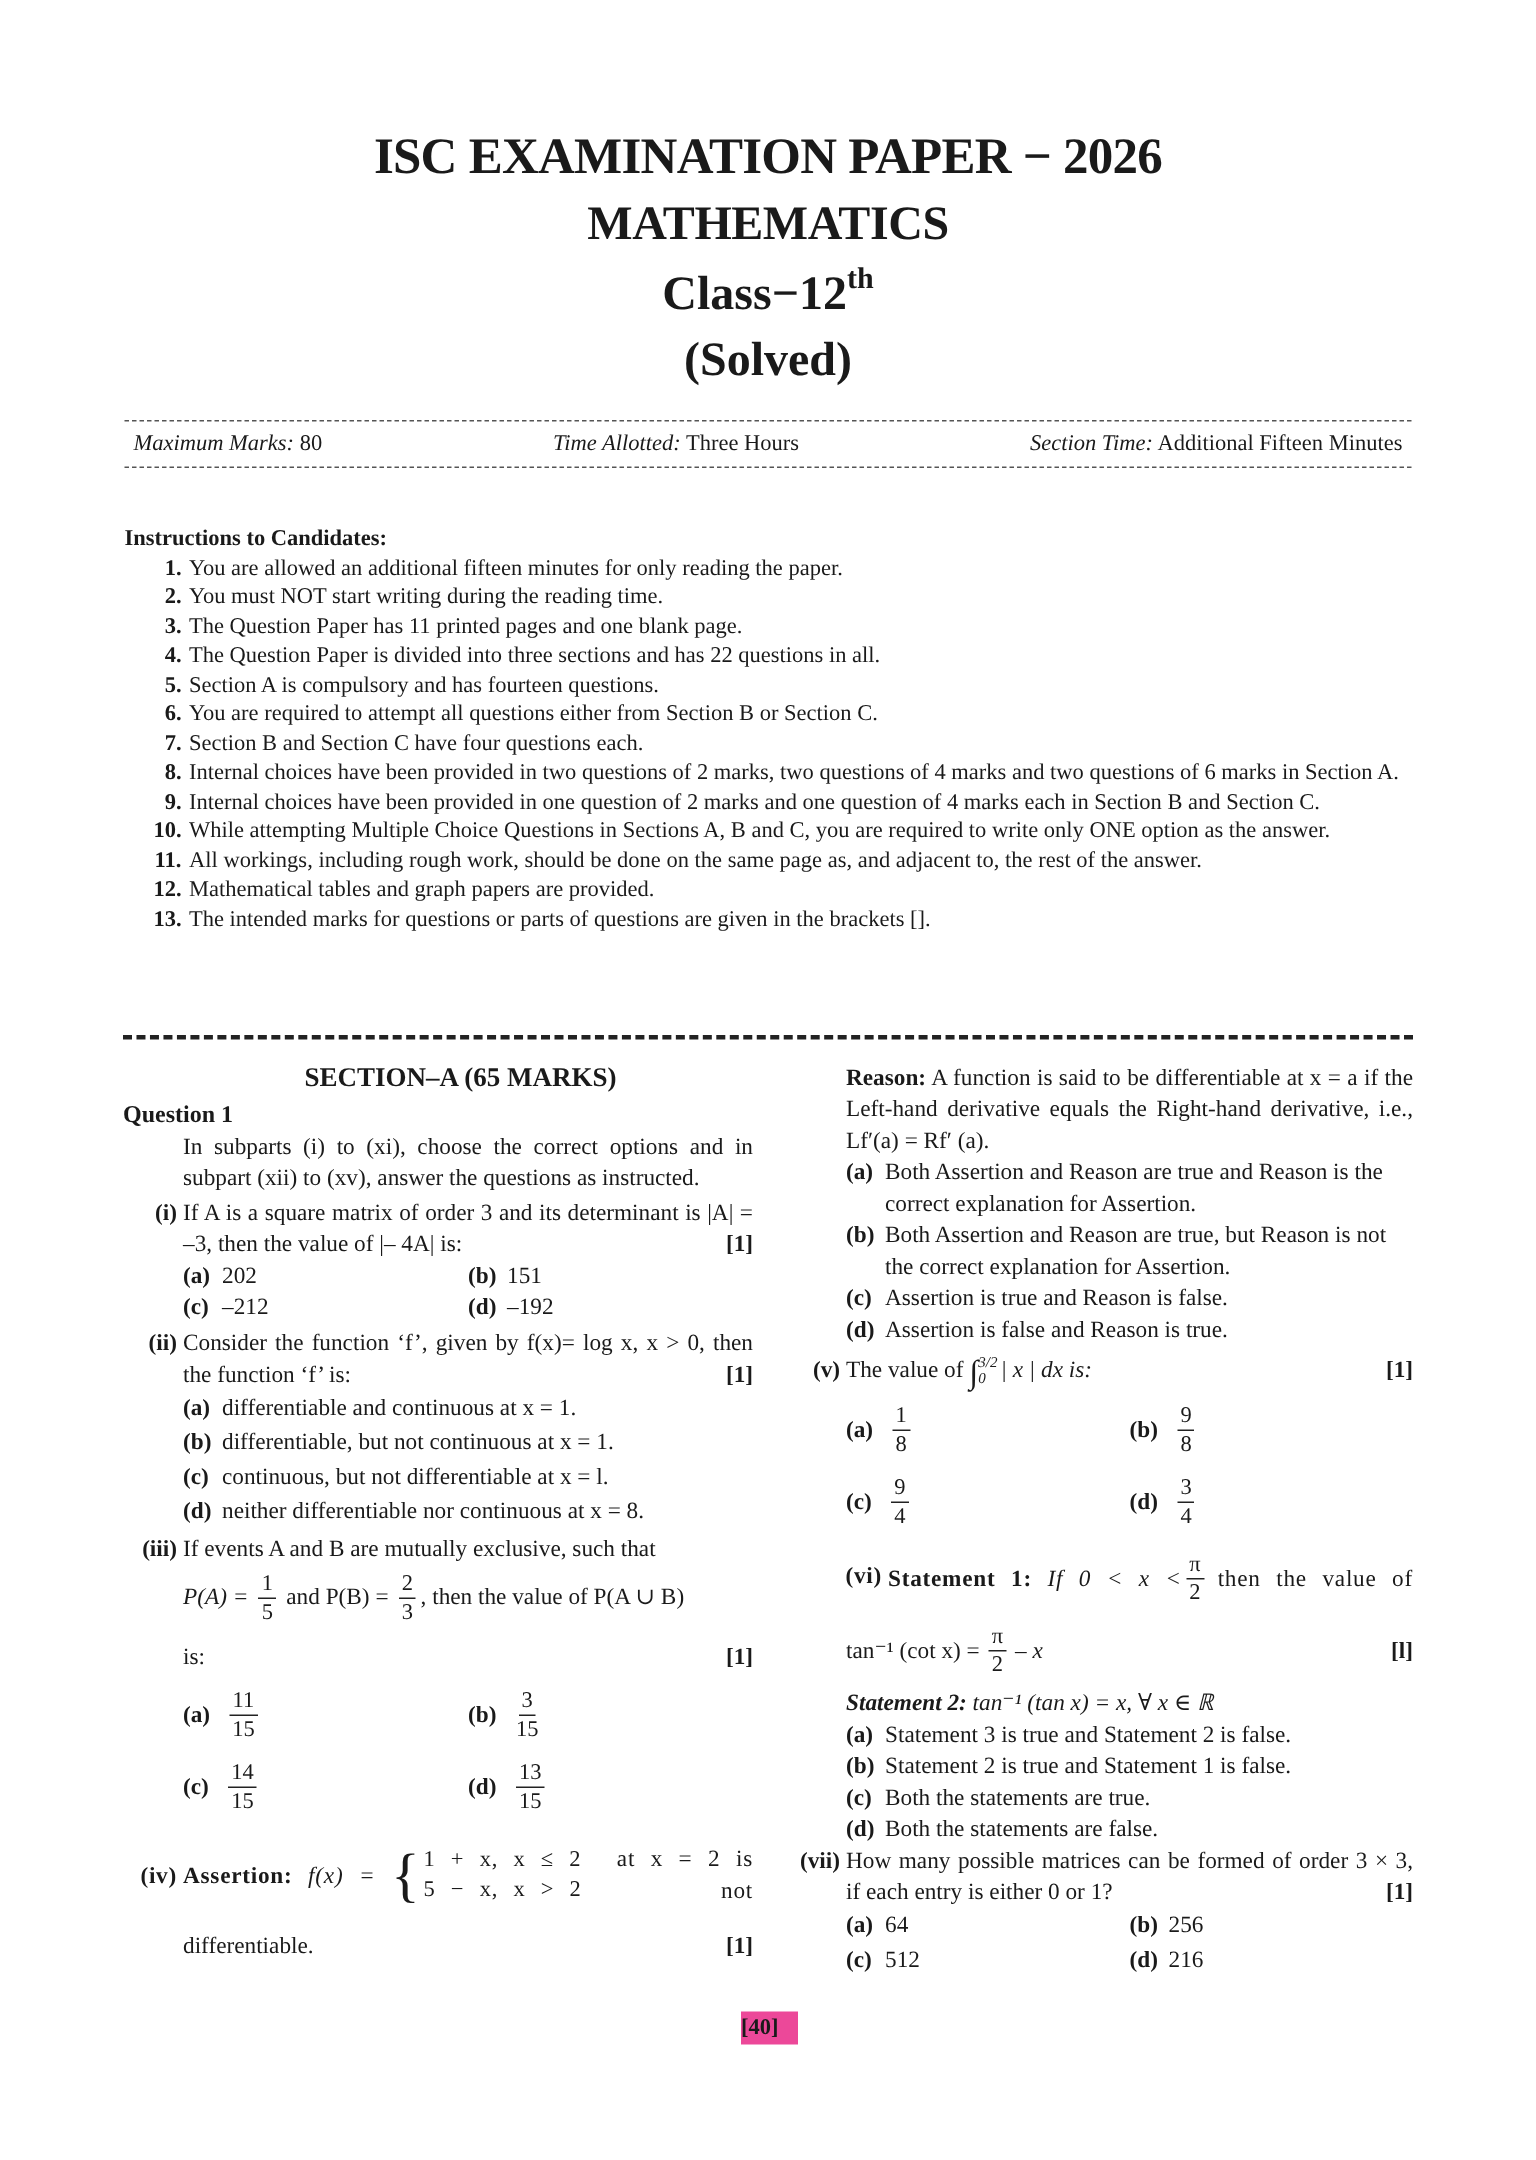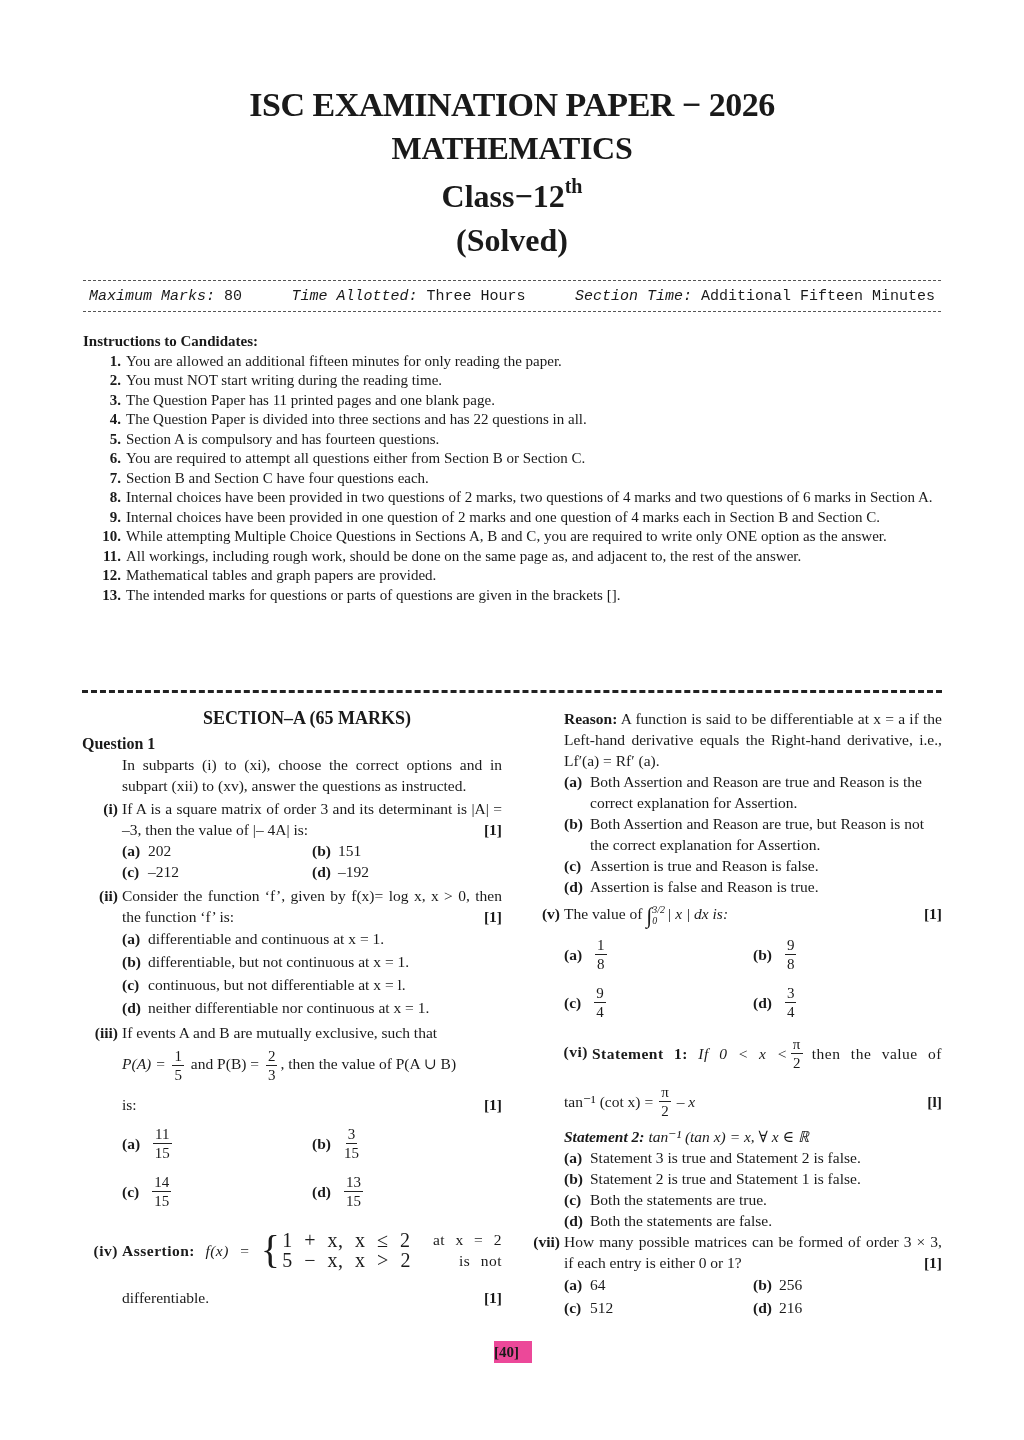--- a/index.html
+++ b/index.html
@@ -10,23 +10,23 @@
     .t1 { font-size: 34px; margin-top: 0; letter-spacing: -0.5px; }
     .t2 { font-size: 32px; margin-top: 10px; letter-spacing: -0.3px; }
     .t3 { font-size: 32px; margin-top: 12px; }
     .t3 sup { font-size: 20px; vertical-align: 14px; }
     .t4 { font-size: 32px; margin-top: 12px; }
 
     .meta-bar { position: absolute; left: 83px; top: 280px; width: 858px; height: 30px;
       border-top: 1px dashed #555; border-bottom: 1px dashed #555;
       display: flex; justify-content: space-between; align-items: center; font-size: 15px; }
     .meta-bar i { font-style: italic; }
-    .meta-item { padding: 0 6px; font-family: Liberation Mono, monospace; }
-
-    .instructions { position: absolute; left: 83px; top: 332px; width: 860px; font-size: 15px; line-height: 19.5px; }
+    .meta-item { padding: 0 6px; }
+
+    .instructions { position: absolute; left: 83px; top: 350px; width: 860px; font-size: 15px; line-height: 19.5px; }
     .instr-head { font-weight: bold; }
     .instr-list { margin: 0; padding: 0; list-style: none; }
     .instr-list li { position: relative; padding-left: 43px; }
     .instr-list li .num { position: absolute; left: 0; width: 38px; text-align: right; font-weight: bold; }
 
     .big-sep { position: absolute; left: 82px; top: 690px; width: 860px; border-top: 3px dashed #222; }
 
     .col { position: absolute; top: 708px; font-size: 15.5px; line-height: 21px; }
     .col-left { left: 82px; width: 420px; }
     .col-right { left: 528px; width: 414px; }
@@ -40,21 +40,21 @@
     .opt-grid { display: grid; grid-template-columns: 1fr 1fr; padding-left: 40px; }
     .opt { position: relative; padding-left: 26px; }
     .opt .lbl { position: absolute; left: 0; font-weight: bold; }
     .frac { display: inline-flex; flex-direction: column; align-items: center; vertical-align: middle; font-size: 15px; line-height: 18px; margin: 0 3px; }
     .frac .n { border-bottom: 1px solid #222; padding: 0 2px; }
     .frac-opt { height: 48px; display: flex; align-items: center; }
     .frac-opt .lbl { position: static; font-weight: bold; margin-right: 10px; }
     i, .math { font-style: italic; }
     .piece { display: inline-flex; align-items: center; vertical-align: middle; }
     .brace { font-size: 40px; line-height: 40px; font-weight: 200; margin-right: 2px; }
-    .cases { display: inline-flex; flex-direction: column; font-size: 20px; line-height: 20px; }
+    .cases { display: inline-flex; flex-direction: column; font-size: 15px; line-height: 20px; }
     .spaced { letter-spacing: 0.5px; word-spacing: 6px; }
     .page-num { position: absolute; left: 494px; top: 1341px; width: 38px; height: 22px; background: #ec4899;
       text-align: left; font-weight: bold; font-size: 15px; line-height: 22px; }
     .integral { font-size: 22px; vertical-align: middle; }
     .lim { display: inline-flex; flex-direction: column; font-size: 10px; line-height: 11px; vertical-align: middle; margin-right: 2px; font-style: italic; }
   </style>
 </head>
 <body>
 
 <div class="title-block">
@@ -110,21 +110,21 @@
 
   <div class="sub" style="margin-top:3px;">
     <span class="roman">(ii)</span>
     <span>Consider the function ‘f’, given by f(x)= log  x,  x &gt; 0, then the function ‘f’ is:</span>
     <span class="marks">[1]</span>
   </div>
   <div class="opts" style="line-height:23px;">
     <div class="opt"><span class="lbl">(a)</span><span>differentiable and continuous at x = 1.</span></div>
     <div class="opt"><span class="lbl">(b)</span><span>differentiable, but not continuous at x = 1.</span></div>
     <div class="opt"><span class="lbl">(c)</span><span>continuous, but not differentiable at x = l.</span></div>
-    <div class="opt"><span class="lbl">(d)</span><span>neither differentiable nor continuous at x = 1.</span></div>
+    <div class="opt"><span class="lbl">(d)</span><span>neither differentiable nor continuous at x = 8.</span></div>
   </div>
 
   <div class="sub" style="margin-top:3px;">
     <span class="roman">(iii)</span>
     <span>If events A and B are mutually exclusive, such that</span>
   </div>
   <div class="indent" style="margin-top:4px;">
     <span class="math">P(A) =</span>
     <span class="frac">
         <span class="n">1</span>

